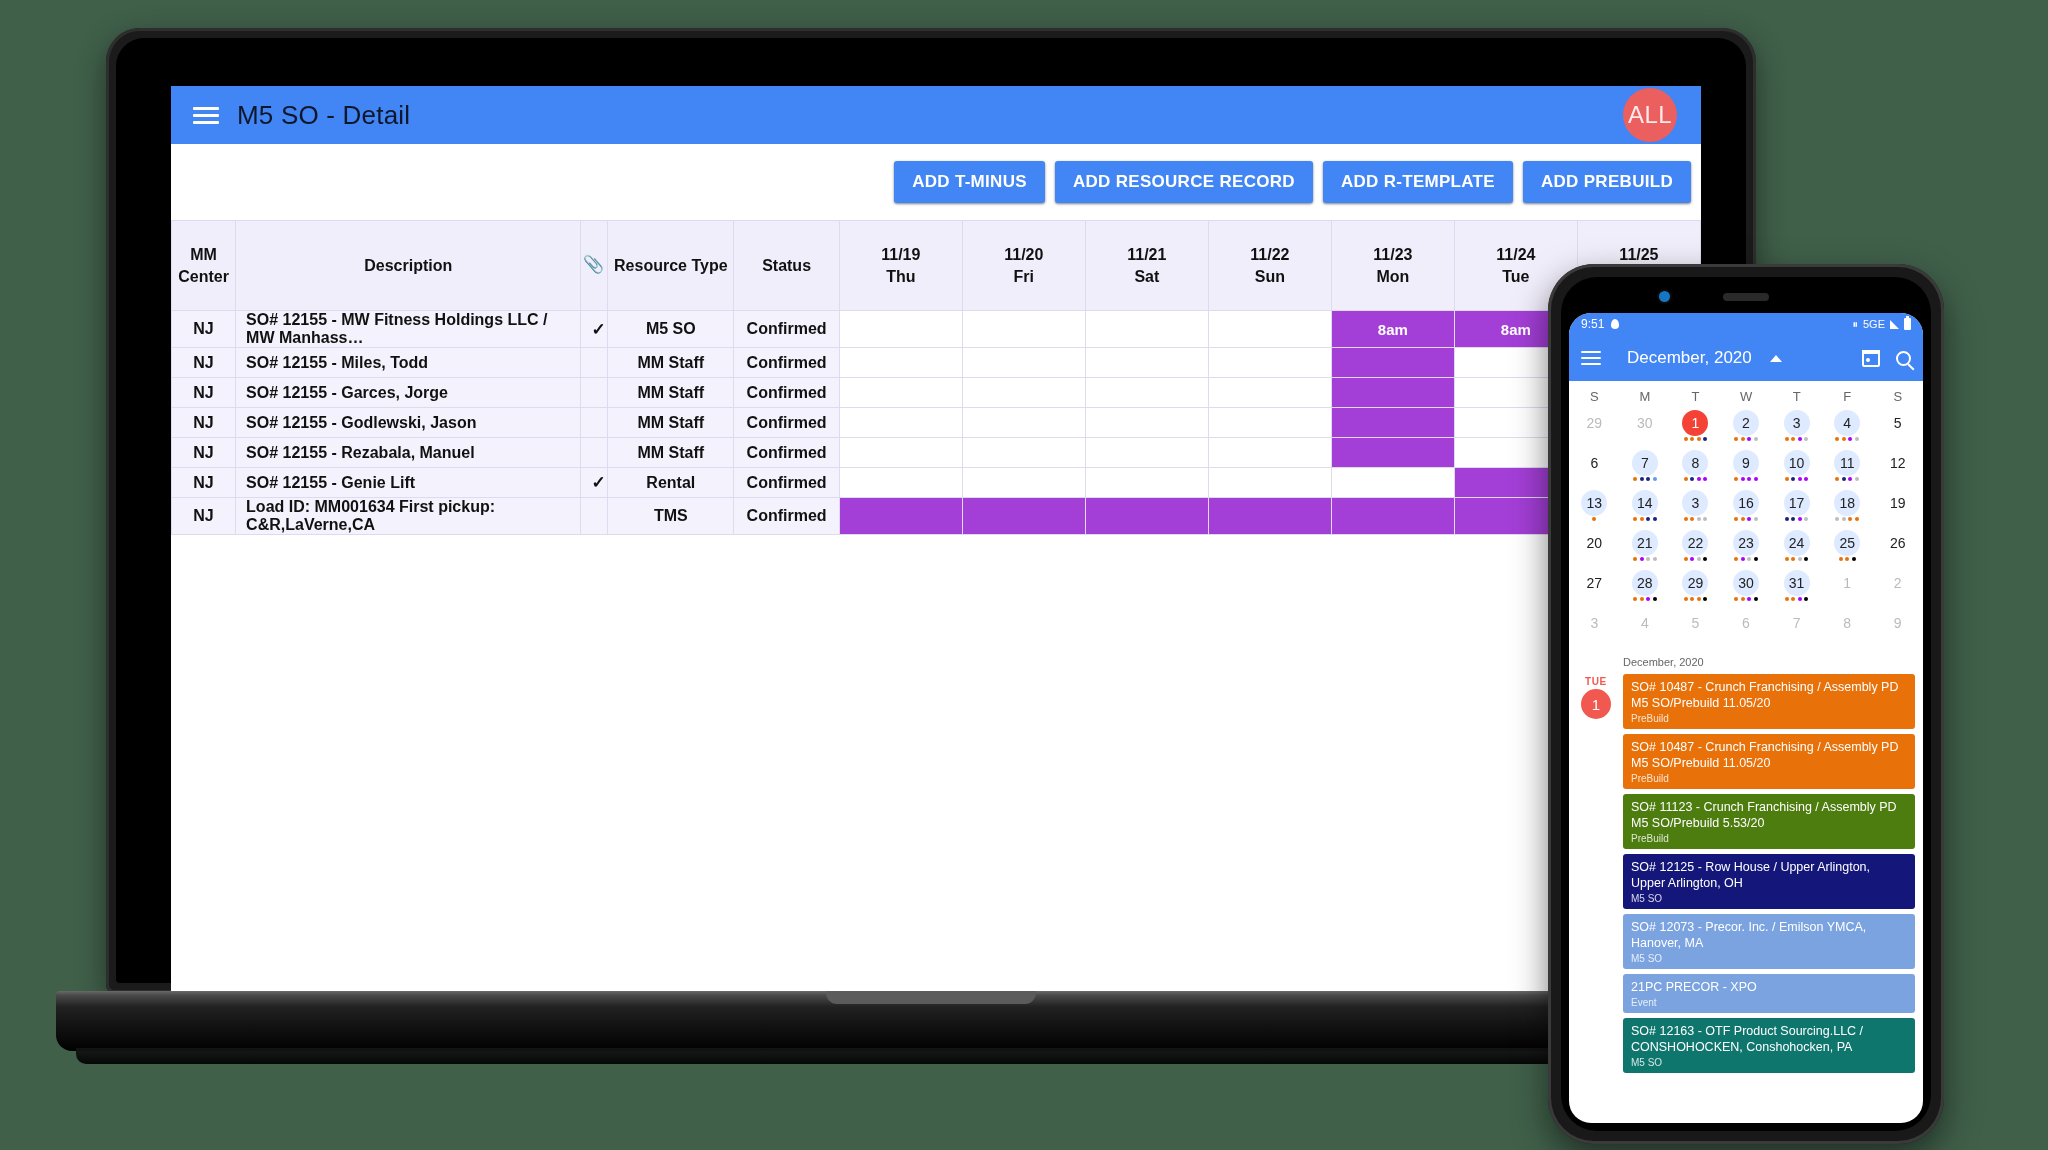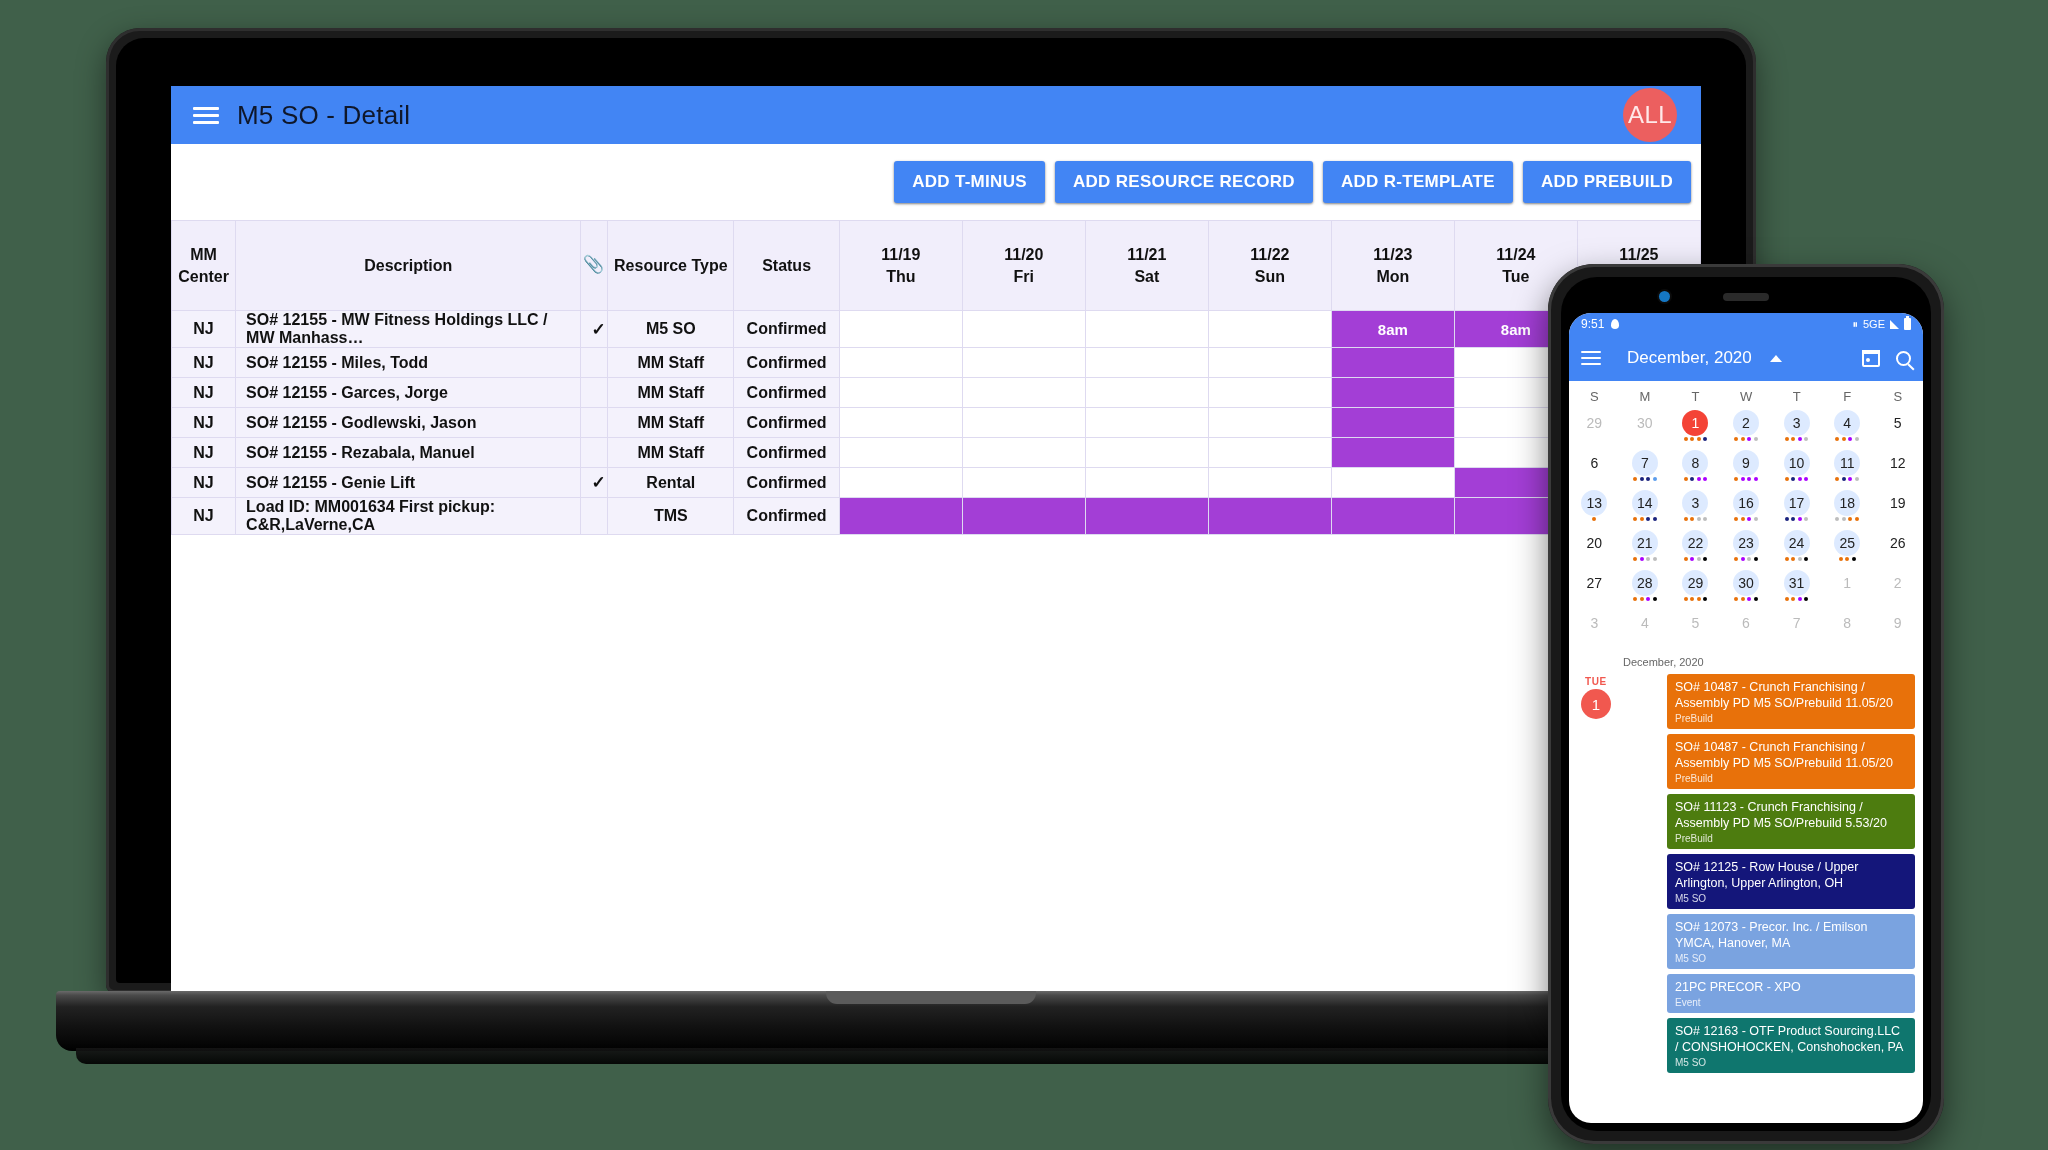--- a/index.html
+++ b/index.html
@@ -213,21 +213,21 @@
     width: 30px; height: 30px; border-radius: 50%; background: #f1584f;
     color: #fff; display: flex; align-items: center; justify-content: center;
     font-size: 15px; margin: 2px auto 0;
   }
   .event {
     flex: 1; border-radius: 3px; padding: 5px 8px 5px 8px;
     margin-bottom: 5px; color: #fff;
   }
   .event-title { font-size: 12.5px; line-height: 1.28; }
   .event-sub { font-size: 10px; opacity: .82; margin-top: 2px; }
-  .ev-stack { flex: 1; margin-left: 44px; }
+  .ev-stack { flex: 1; }
 </style>
 </head>
 <body>
 
 <div id="laptop">
   <div class="lid">
     <div class="lid-inner">
 
       <div class="screen">
 

